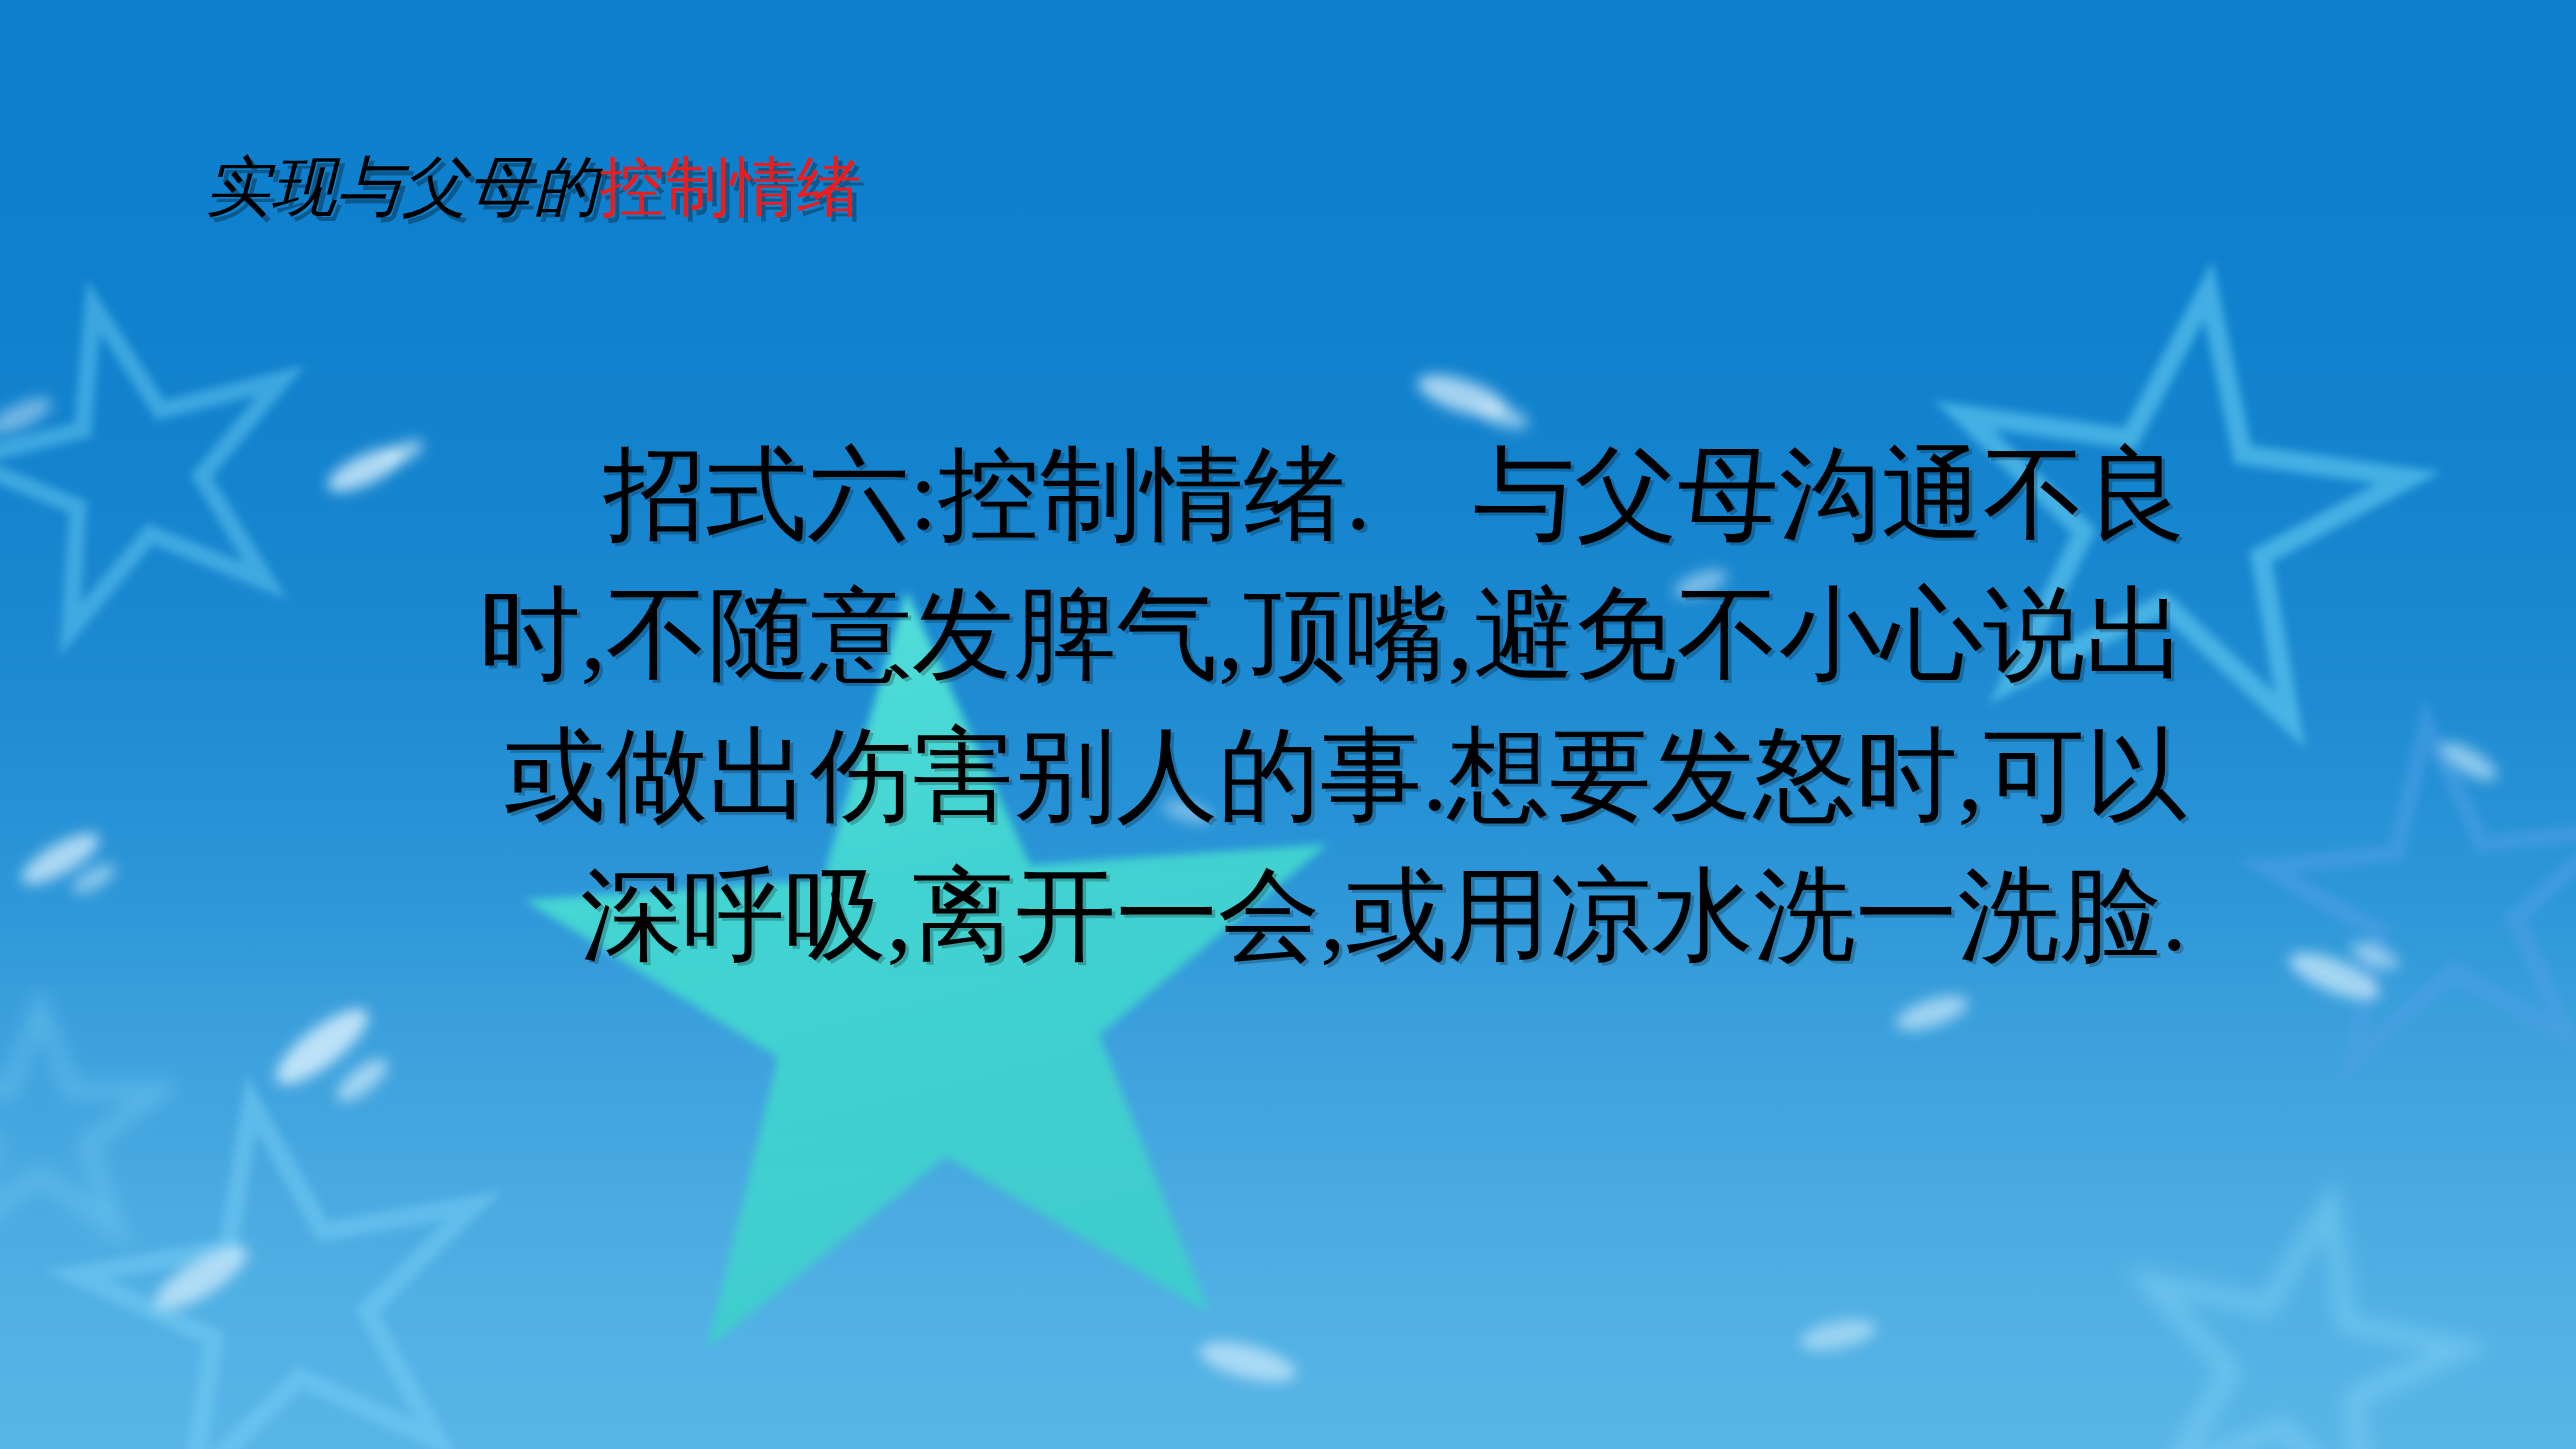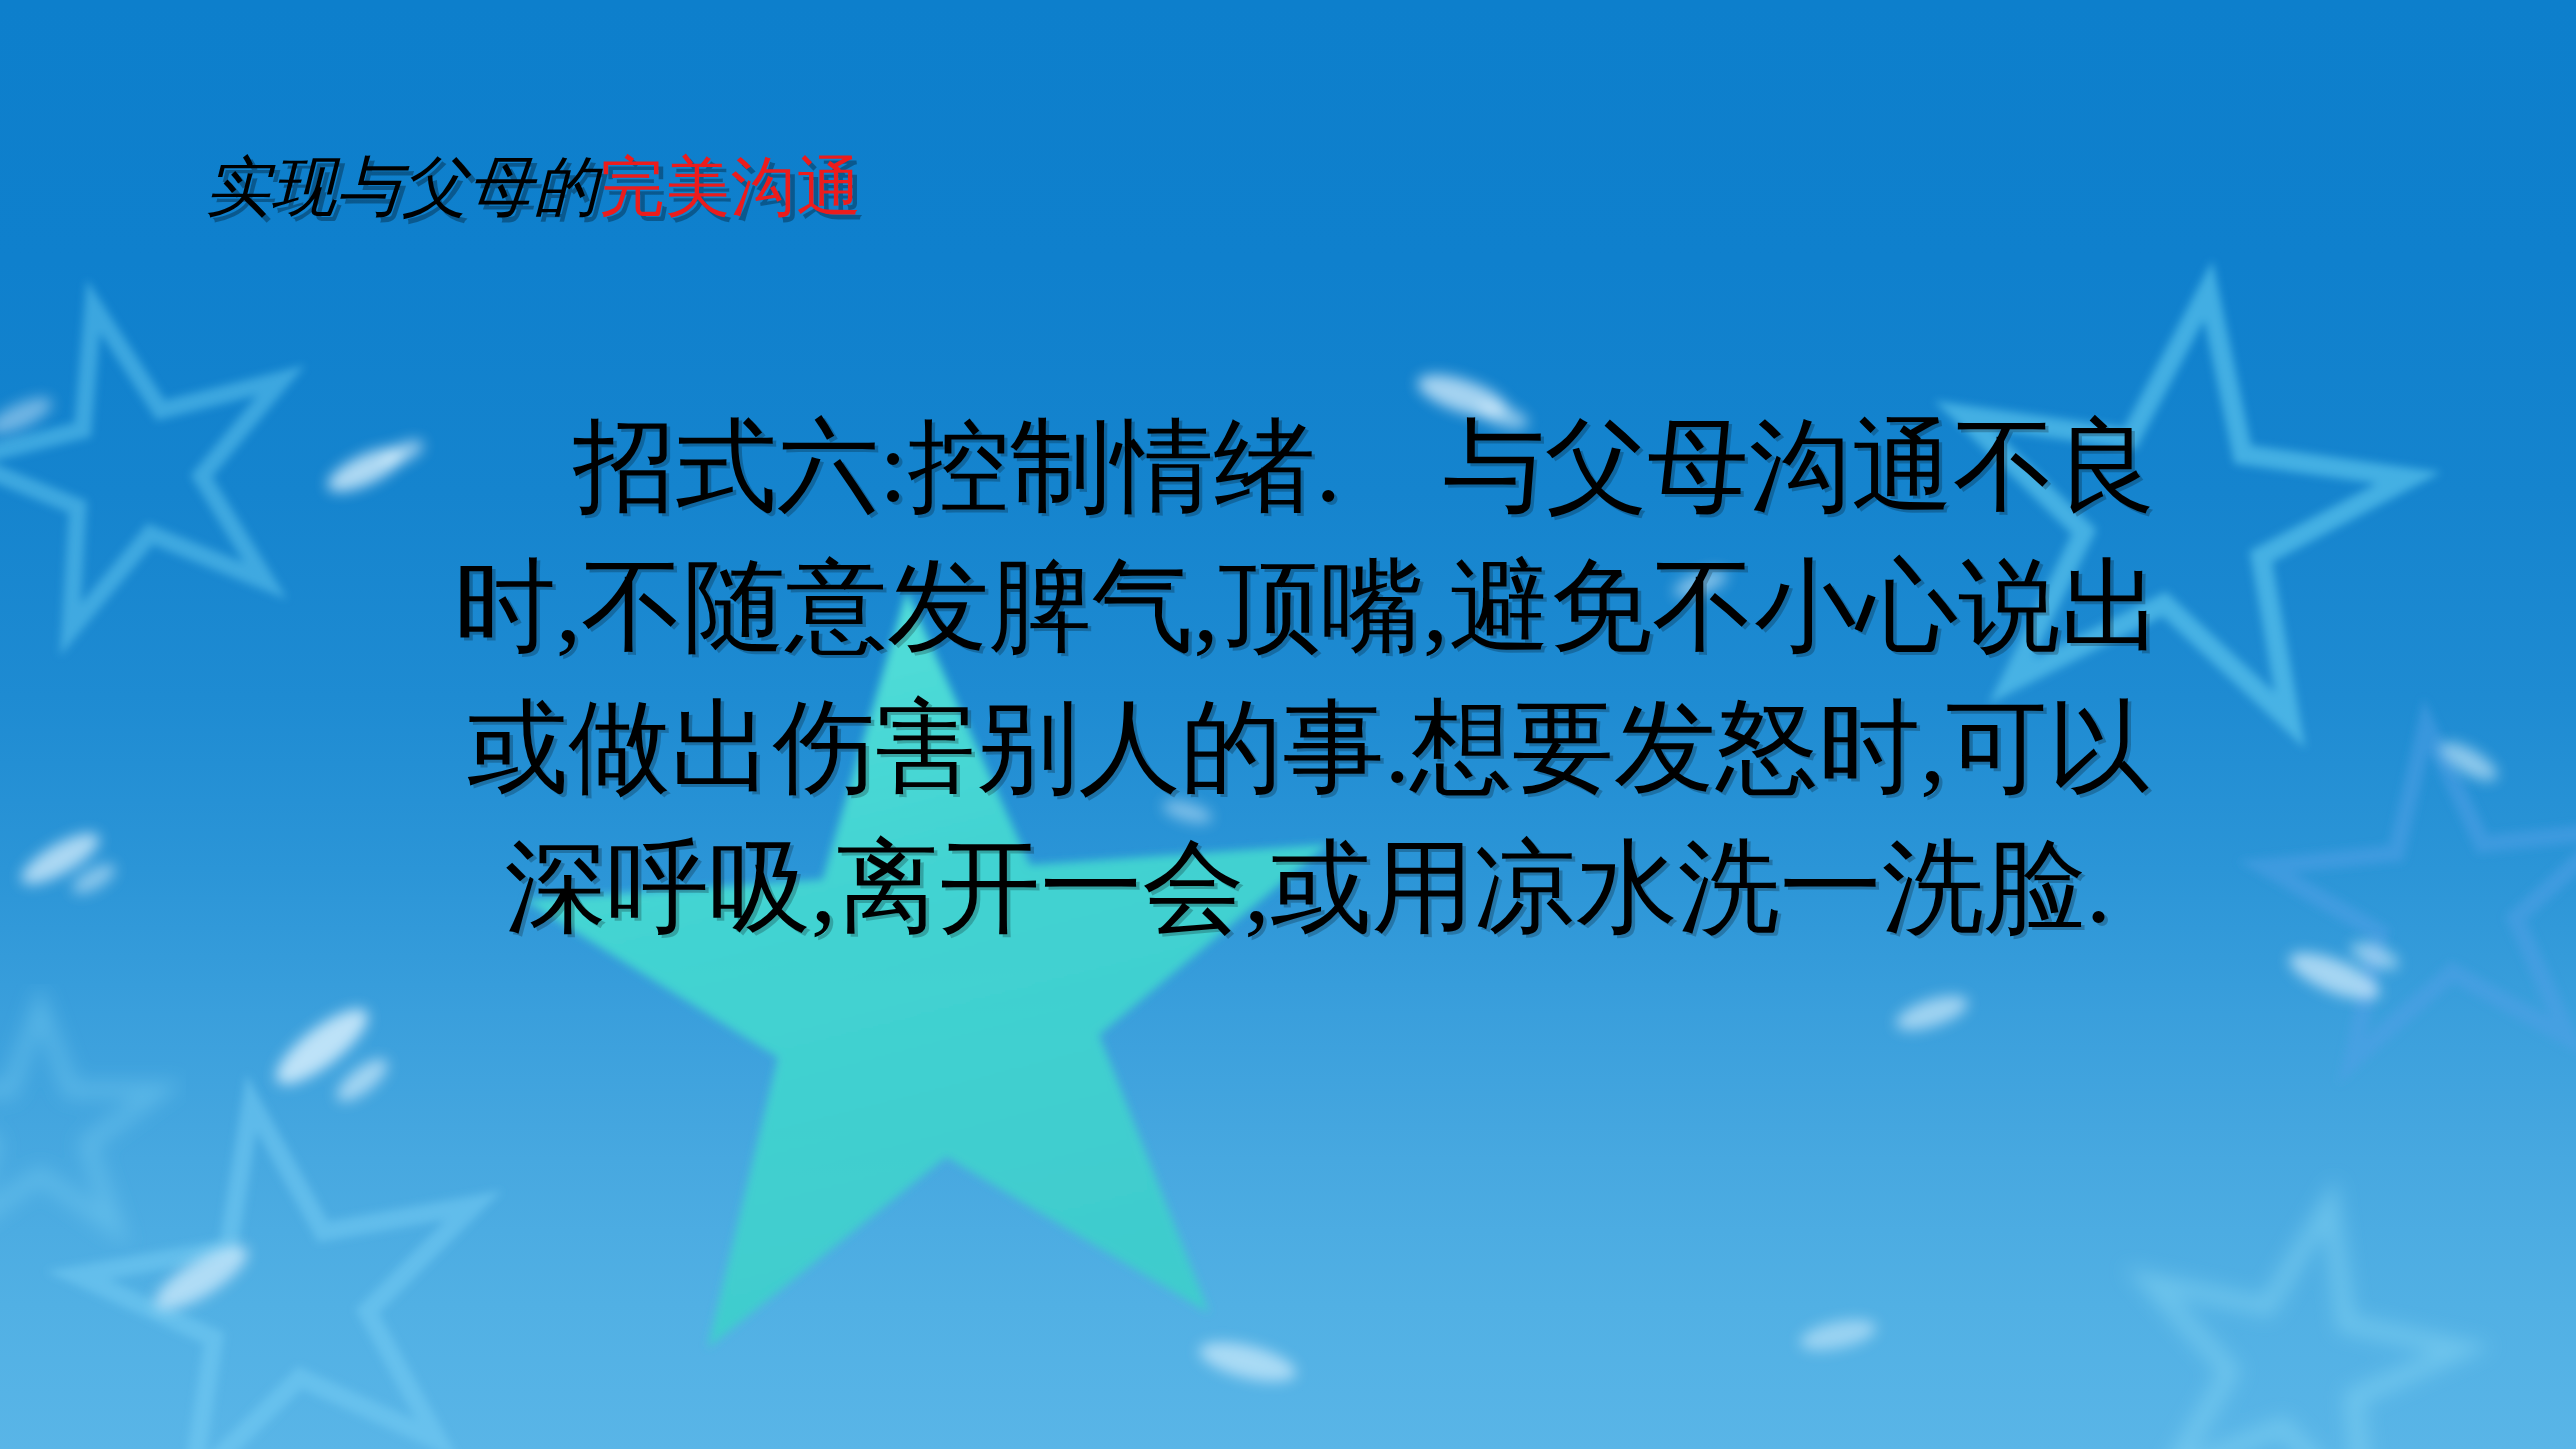--- a/index.html
+++ b/index.html
@@ -45,27 +45,27 @@
     letter-spacing: 0.7px;
     text-shadow: 4.7px 4.7px 0 rgba(0,0,0,0.30);
   }
   #title .blk { color: #000000; font-style: italic; }
   #title .red { color: #ec1c1c; }
 
   
   #body-text {
     position: absolute;
     left: 429px;
-    top: 397px;
+    top: 425px;
     width: 1758px;
     color: #000000;
     font-size: 102px;
     line-height: 1.375;
     letter-spacing: 0px;
-    text-align: center;
+    text-align: right;
     text-indent: 114px;
     text-shadow: 3.4px 3.4px 0 rgba(0,0,0,0.22);
     word-break: break-all;
   }
 </style>
 </head>
 <body>
 
 <div id="slide">
 
@@ -131,19 +131,19 @@
       <ellipse cx="1860" cy="2030" rx="74" ry="24" opacity="0.6" transform="rotate(14 1860 2030)"></ellipse>
       <ellipse cx="2740" cy="1990" rx="58" ry="20" opacity="0.5" transform="rotate(-12 2740 1990)"></ellipse>
       <ellipse cx="3680" cy="1135" rx="48" ry="18" opacity="0.55" transform="rotate(30 3680 1135)"></ellipse>
       <ellipse cx="2535" cy="870" rx="42" ry="16" opacity="0.5" transform="rotate(-20 2535 870)"></ellipse>
       <ellipse cx="1770" cy="1210" rx="38" ry="14" opacity="0.45" transform="rotate(16 1770 1210)"></ellipse>
       <ellipse cx="30" cy="620" rx="52" ry="18" opacity="0.45" transform="rotate(-25 30 620)"></ellipse>
     </g>
   </svg>
 
   <div id="title">
-    <span class="blk">实现与父母的</span><span class="red">完美沟通</span>
+    <span class="blk">实现与父母的</span><span class="red">控制情绪</span>
   </div>
 
   <div id="body-text">招式六:控制情绪.　与父母沟通不良时,不随意发脾气,顶嘴,避免不小心说出或做出伤害别人的事.想要发怒时,可以深呼吸,离开一会,或用凉水洗一洗脸.</div>
 
 </div>
 
 
 </body></html>

